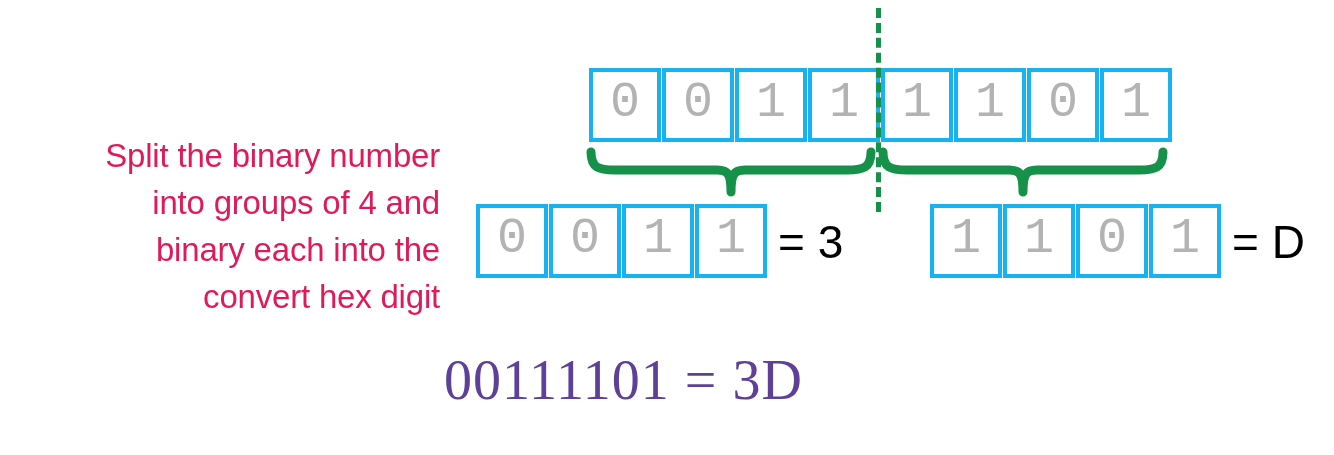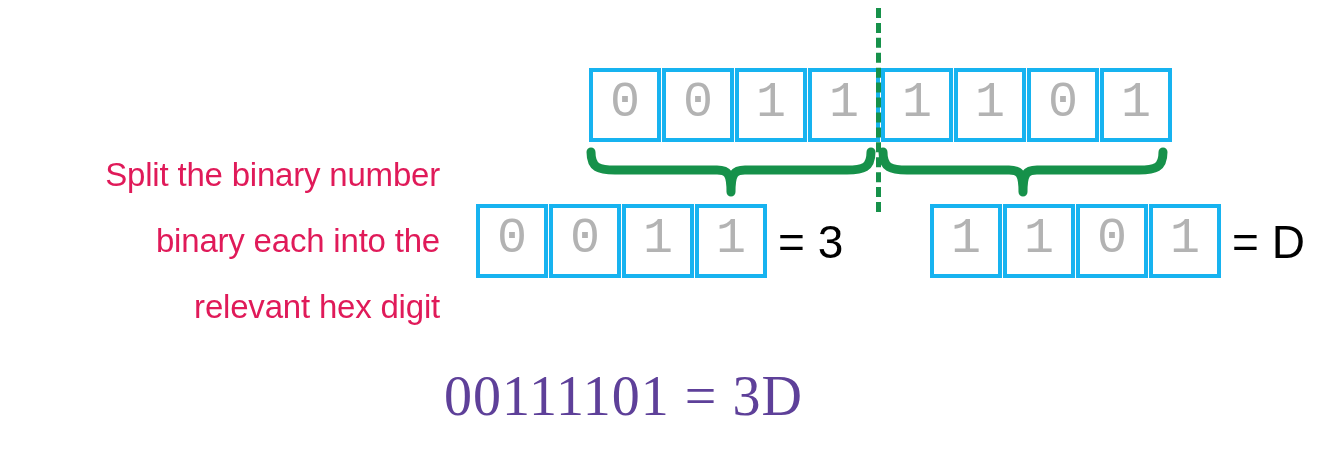--- a/index.html
+++ b/index.html
@@ -23,21 +23,21 @@
     top: 132px;
     width: 440px;
     text-align: right;
     color: #E01A59;
     font-family: "Liberation Sans", sans-serif;
     font-size: 33px;
     line-height: 47px;
     font-weight: 400;
     letter-spacing: -0.2px;
   }
-  #instruction .ln { display: block; white-space: nowrap; margin-top: 19px; }
+  #instruction .ln { display: block; white-space: nowrap; }
 
   
   .bit-box {
     position: absolute;
     box-sizing: border-box;
     border: 4px solid #17B3F0;
     background: #ffffff;
     color: #B3B3B3;
     font-family: "Liberation Mono", monospace;
     font-size: 50px;
@@ -76,39 +76,40 @@
     border-left: 5px dashed #16914A;
   }
 
   
   .brace { position: absolute; top: 146px; }
 
   
   #answer {
     position: absolute;
     left: 0;
-    top: 366px;
+    top: 350px;
     width: 1247px;
     text-align: center;
     color: #5E4099;
     font-family: "Liberation Serif", serif;
     font-size: 56px;
     line-height: 1.1;
     letter-spacing: 1px;
   }
 </style>
 </head>
 <body>
 
 <div id="canvas">
 
   <div id="instruction">
     <span class="ln">Split the binary number</span>
+    <span class="ln">into groups of 4 and</span>
     <span class="ln">binary each into the</span>
-    <span class="ln">relevant hex digit</span>
+    <span class="ln">convert hex digit</span>
   </div>
 
   <div class="row-top">
     <div class="bit-box" style="left:589px;">0</div>
     <div class="bit-box" style="left:662px;">0</div>
     <div class="bit-box" style="left:735px;">1</div>
     <div class="bit-box" style="left:808px;">1</div>
     <div class="bit-box" style="left:881px;">1</div>
     <div class="bit-box" style="left:954px;">1</div>
     <div class="bit-box" style="left:1027px;">0</div>

